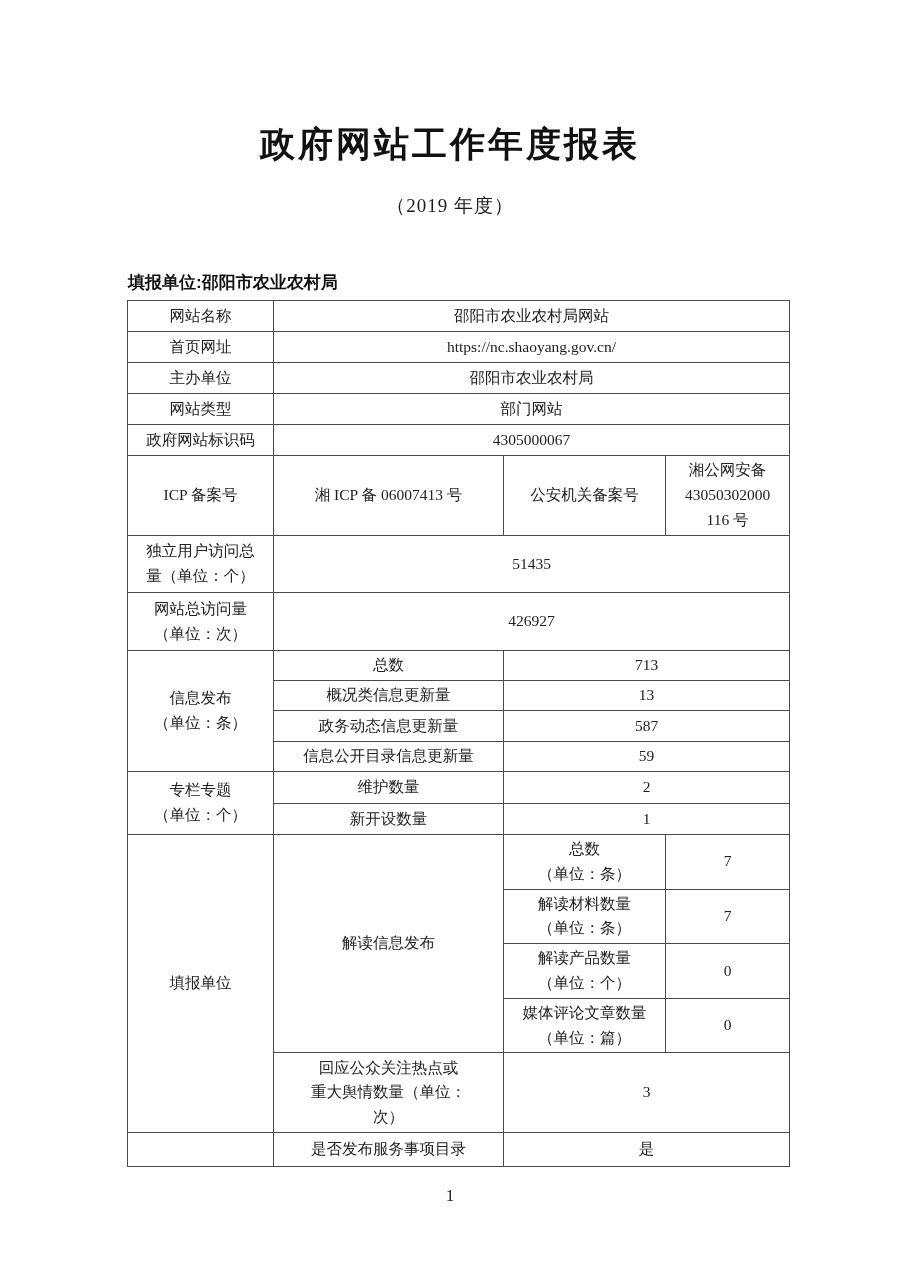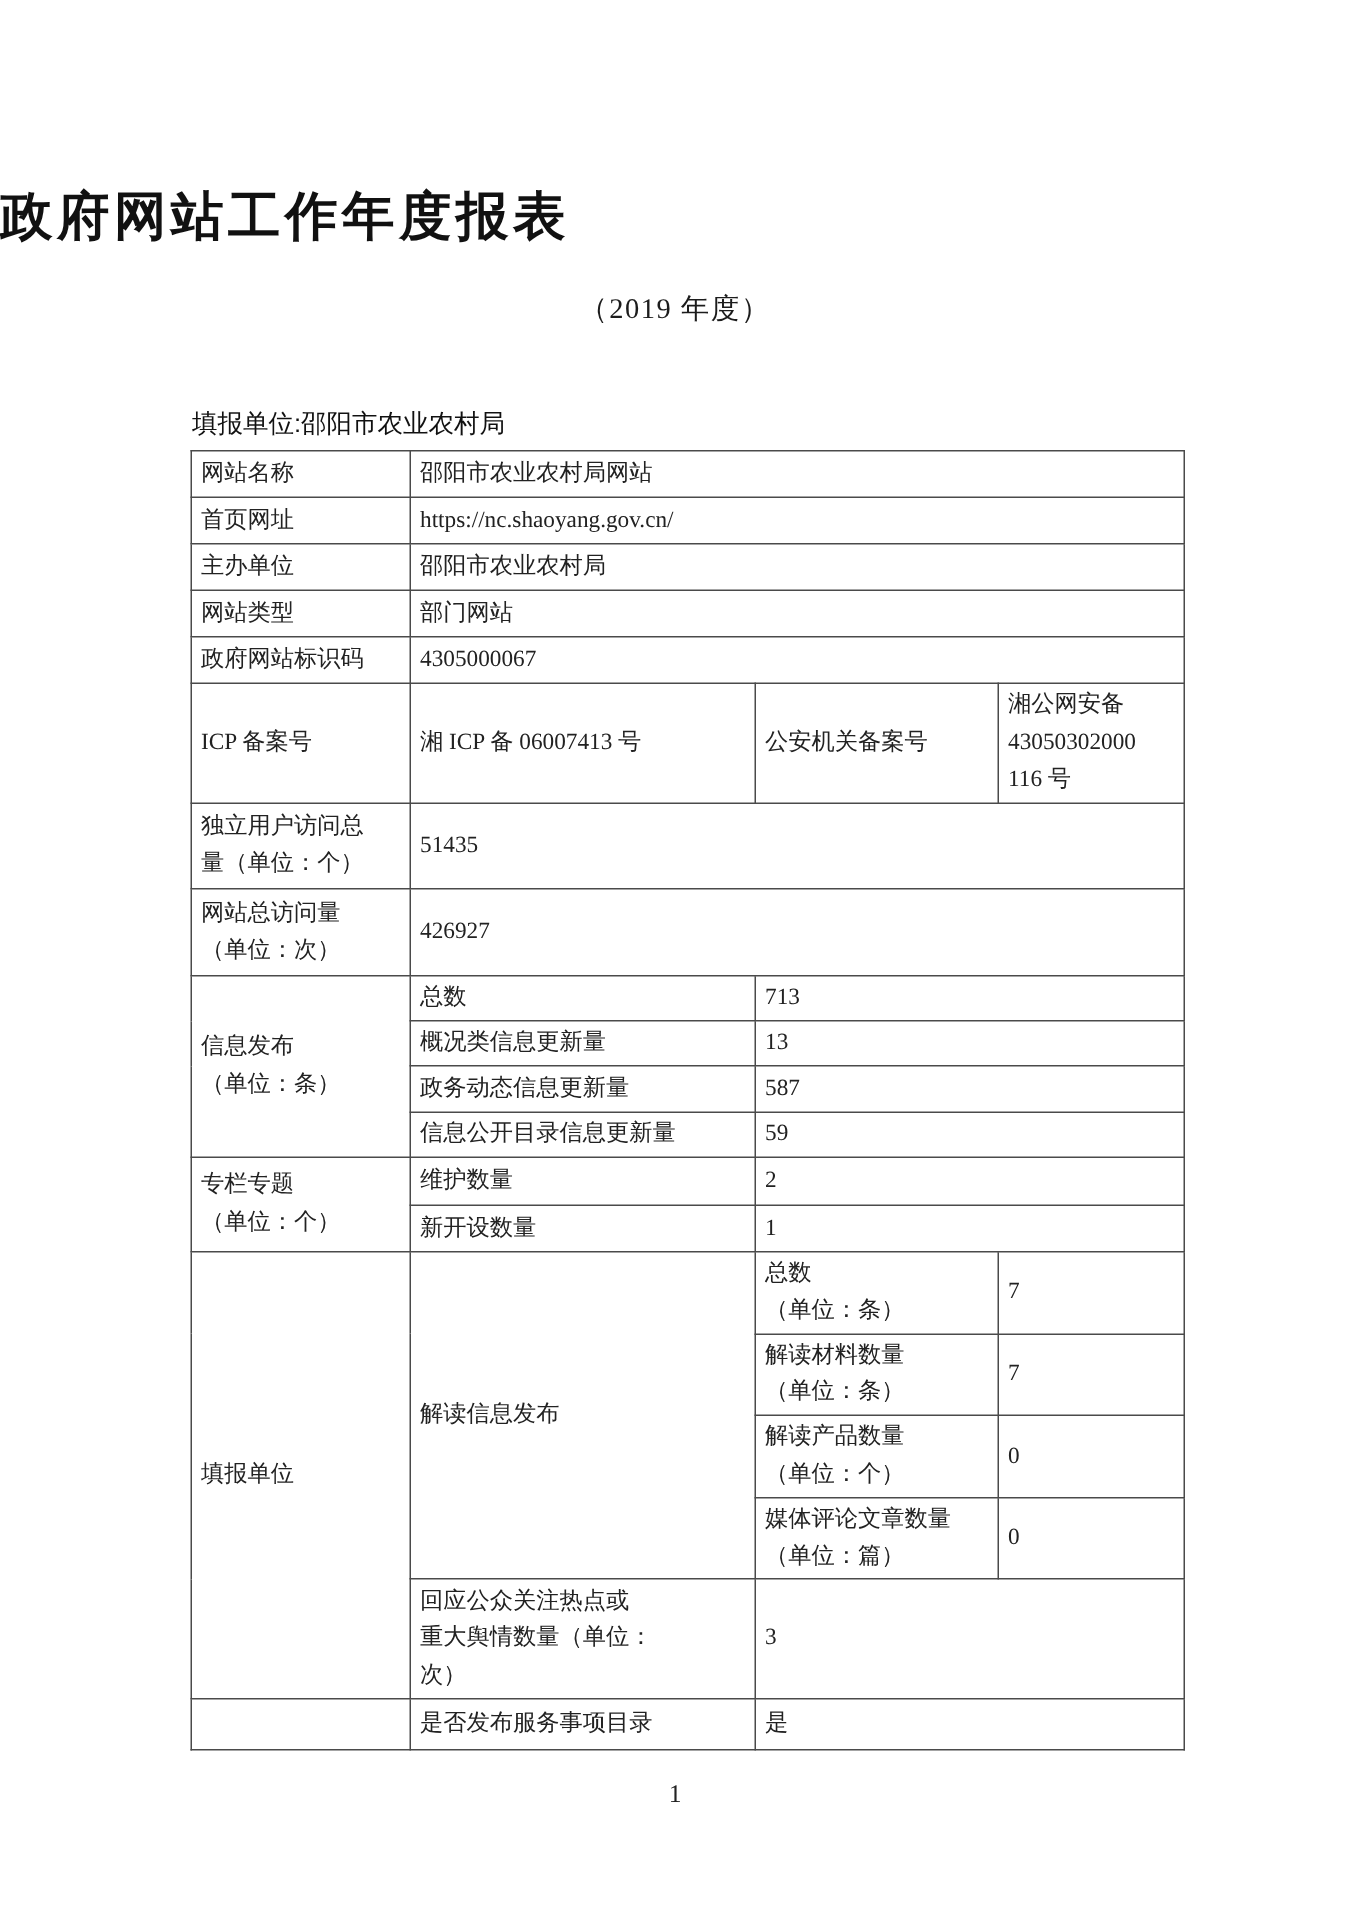--- a/index.html
+++ b/index.html
@@ -7,51 +7,51 @@
   body {
     width: 900px; height: 1273px;
     position: relative;
     font-family: "Liberation Serif", serif;
     color: #1c1c1c;
   }
   .doc { position: absolute; inset: 0; background: #ffffff; }
 
   .title {
     position: absolute; top: 121px; left: 0; width: 900px;
-    text-align: left;
+    text-align: center;
     font-family: "Liberation Sans", sans-serif;
     font-weight: bold;
     font-size: 35px;
     letter-spacing: 3px;
     color: #111;
   }
   .subtitle {
     position: absolute; top: 193px; left: 0; width: 900px;
     text-align: center;
     font-size: 19px;
     letter-spacing: 1px;
     color: #1c1c1c;
   }
   .filing {
     position: absolute; top: 271px; left: 128px;
     font-family: "Liberation Sans", sans-serif;
-    font-weight: normal;
+    font-weight: bold;
     font-size: 17px;
     color: #111;
   }
 
   table.report {
     position: absolute; top: 300px; left: 127px;
     width: 662px;
     border-collapse: collapse;
     table-layout: fixed;
   }
   table.report td {
     border: 1px solid #4a4a4a;
-    text-align: left;
+    text-align: center;
     vertical-align: middle;
     font-size: 15.5px;
     line-height: 1.6;
     padding: 2px 6px;
     white-space: pre-line;
     color: #222;
     overflow: hidden;
   }
   .h31 { height: 31px; } .h80 { height: 80px; } .h57 { height: 57px; margin-top: 32px; }
   .h58 { height: 58px; } .h30 { height: 30px; } .h32 { height: 32px; }

